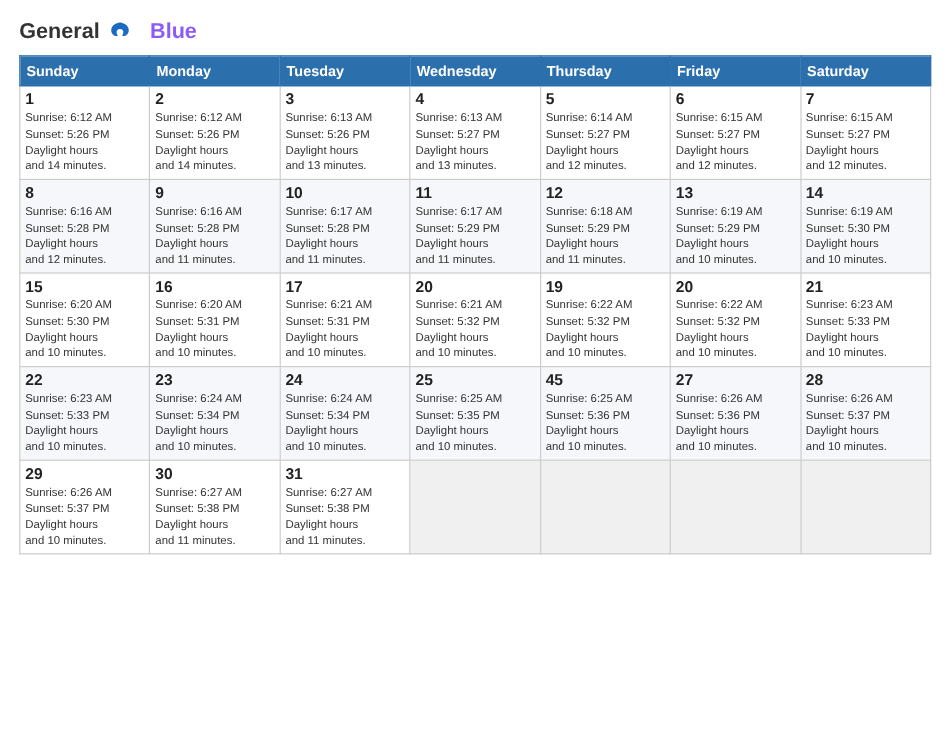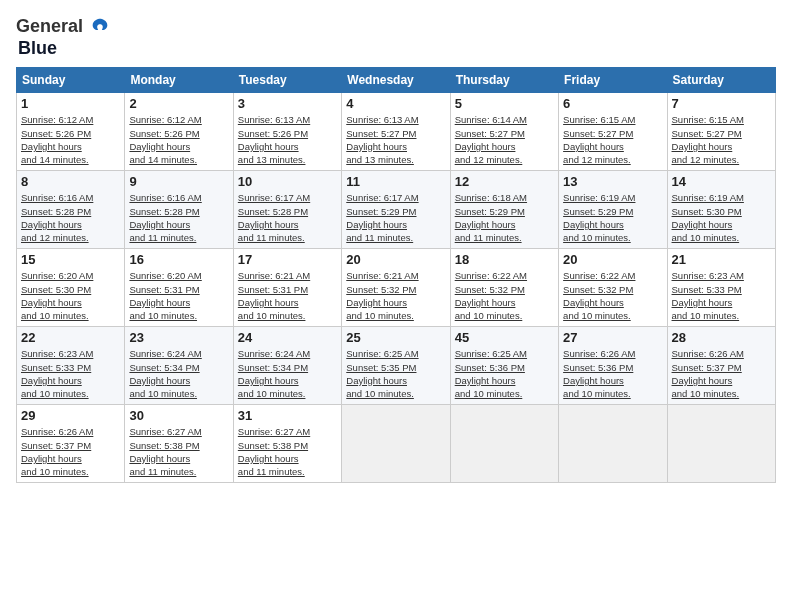--- a/index.html
+++ b/index.html
@@ -16,21 +16,21 @@
       padding: 16px 16px 10px 16px;
     }
     .header {
       display: flex;
       align-items: flex-start;
       justify-content: space-between;
       margin-bottom: 8px;
     }
     .logo {
       display: flex;
-      flex-direction: column;
+      flex-direction: row;
       align-items: flex-start;
     }
     .title-block {
       text-align: right;
     }
     .month-title {
       font-size: 32px;
       font-weight: bold;
       color: #222;
       line-height: 1.1;
@@ -70,41 +70,40 @@
       font-size: 13px;
       font-weight: bold;
       color: #222;
       display: block;
       margin-bottom: 2px;
     }
     .day-info {
       font-size: 9.5px;
       color: #333;
       line-height: 1.4;
-      text-decoration: underline;
     }
     .empty-cell {
       background: #f0f0f0 !important;
     }
   </style>
 </head>
 <body>
 
 <div class="page">
   <div class="header">
     <div class="logo">
       <div style="display:flex;align-items:center;">
         <span style="font-size:18px;font-weight:bold;color:#333;">
           <span>General</span>
           <svg style="display:inline-block;width:22px;height:22px;vertical-align:middle;margin:0 1px;" viewBox="0 0 24 24">
             <path d="M12 3 C14 3 20 5 20 10 C20 14 16 16 14 15 C16 12 15 9 12 9 C9 9 8 12 10 15 C8 16 4 14 4 10 C4 5 10 3 12 3Z" fill="#1a6bbf"></path>
           </svg>
         </span>
       </div>
-      <span style="font-size:18px;font-weight:bold;color:#0f172a;margin-left:2px;">Blue</span>
+      <span style="font-size:18px;font-weight:bold;color:#8b5cf6;margin-left:13px;">Blue</span>
     </div>
   </div>
 
   <table class="calendar">
     <thead>
       <tr>
         <th>Sunday</th>
         <th>Monday</th>
         <th>Tuesday</th>
         <th>Wednesday</th>
@@ -185,21 +184,21 @@
       </td>
           <td>
         <span class="day-num">17</span>
         <span class="day-info">Sunrise: 6:21 AM<br>Sunset: 5:31 PM<br>Daylight hours<br>and 10 minutes.</span>
       </td>
           <td>
         <span class="day-num">20</span>
         <span class="day-info">Sunrise: 6:21 AM<br>Sunset: 5:32 PM<br>Daylight hours<br>and 10 minutes.</span>
       </td>
           <td>
-        <span class="day-num">18</span>
+        <span class="day-num">19</span>
         <span class="day-info">Sunrise: 6:22 AM<br>Sunset: 5:32 PM<br>Daylight hours<br>and 10 minutes.</span>
       </td>
           <td>
         <span class="day-num">20</span>
         <span class="day-info">Sunrise: 6:22 AM<br>Sunset: 5:32 PM<br>Daylight hours<br>and 10 minutes.</span>
       </td>
           <td>
         <span class="day-num">21</span>
         <span class="day-info">Sunrise: 6:23 AM<br>Sunset: 5:33 PM<br>Daylight hours<br>and 10 minutes.</span>
       </td>

